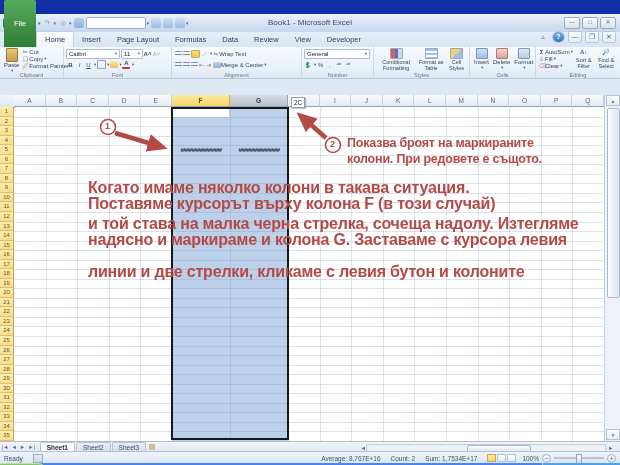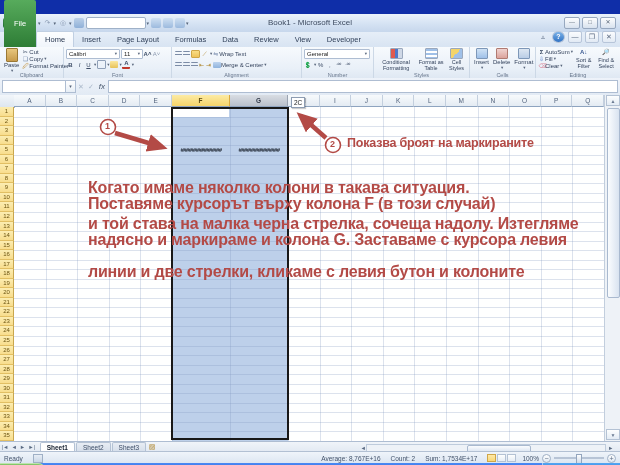--- a/index.html
+++ b/index.html
@@ -360,28 +360,20 @@
           </div>
           <div class="bigbtn" style="font-size:5.5px;line-height:6px;text-align:center;">
             <span class="mini" style="width:9px;height:9px;color:#3d5c94;">🔎</span>
             <span>Find &amp; Select </span>
           </div>
         </div>
         <div class="glabel">Editing</div>
       </div>
     </div>
 
-    <div class="fbar">
-      <span class="namebox"></span>
-      <span class="nb-dd">▾</span>
-      <span class="dimglyph">✕</span>
-      <span class="dimglyph">✓</span>
-      <span class="fx">fx</span>
-      <span class="ffield"></span>
-    </div>
 
     <div class="gridwrap" id="gridwrap">
       <div class="corner"></div>
     <div class="sel-overlay" style="left: 172px; top: 12px; width: 116px; height: 334px;"></div>
         <div class="active-cell" style="left: 173px; top: 13px; width: 56px; height: 8.54286px;"></div>
         <div class="col-h" style="left: 14px; width: 31.6px;">A</div>
         <div class="col-h" style="left: 45.6px; width: 31.6px;">B</div>
         <div class="col-h" style="left: 77.2px; width: 31.6px;">C</div>
         <div class="col-h" style="left: 108.8px; width: 31.6px;">D</div>
         <div class="col-h" style="left: 140.4px; width: 31.6px;">E</div>
@@ -582,18 +574,19 @@
       </marker>
     </defs>
     <line x1="115" y1="119" x2="162" y2="133" stroke="#b34a46" stroke-width="4.5" marker-end="url(#ah)"></line>
     <line x1="326" y1="124" x2="301" y2="102" stroke="#b34a46" stroke-width="4.5" marker-end="url(#ah)"></line>
     <circle cx="108" cy="113" r="7.5" fill="rgba(255,255,255,0.85)" stroke="#b34a46" stroke-width="1.6"></circle>
     <circle cx="333" cy="131" r="7.5" fill="rgba(255,255,255,0.85)" stroke="#b34a46" stroke-width="1.6"></circle>
   </svg>
   <div class="anno" style="left:105px;top:107px;font-size:9px;">1</div>
   <div class="anno" style="left:330px;top:125px;font-size:9px;">2</div>
   <div class="anno note" style="left:347px;top:122px;">Показва броят на маркираните</div>
+  <div class="anno note" style="left:347px;top:138px;">колони. При редовете е същото.</div>
   <div class="anno para" style="left:88px;top:167px;">Когато имаме няколко колони в такава ситуация.</div>
   <div class="anno para" style="left:88px;top:183px;">Поставяме курсорът върху колона F (в този случай)</div>
   <div class="anno para" style="left:88px;top:203px;">и той става на малка черна стрелка, сочеща надолу. Изтегляме</div>
   <div class="anno para" style="left:88px;top:219px;">надясно и маркираме и колона G. Заставаме с курсора левия</div>
   <div class="anno para" style="left:88px;top:251px;">линии и две стрелки, кликаме с левия бутон и колоните</div>
 </div>
 
 </body></html>

